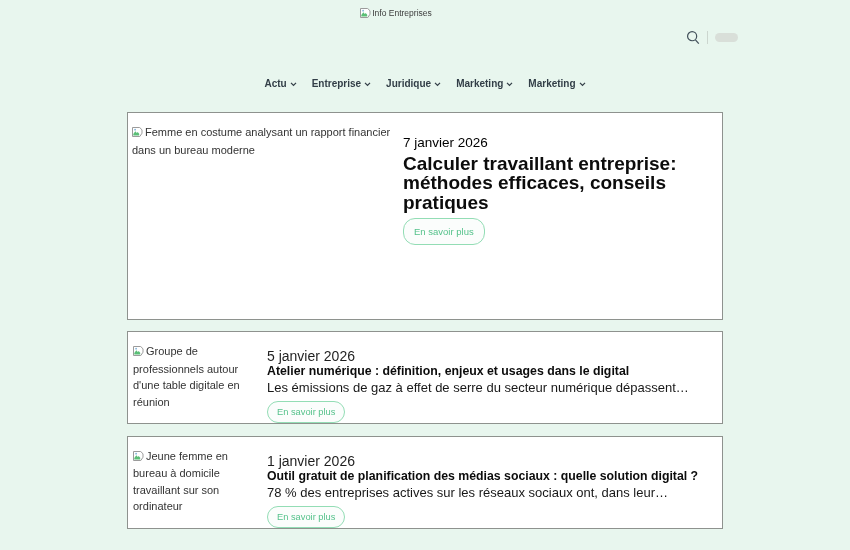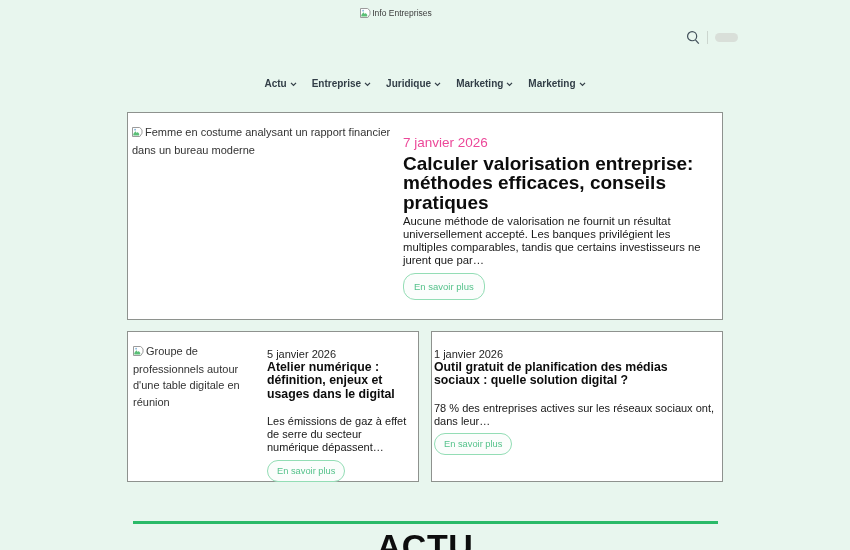--- a/index.html
+++ b/index.html
@@ -32,40 +32,40 @@
   
   .main { position:absolute; top:112px; left:127px; width:596px; }
   .card { background:#ffffff; border:1px solid #8e928e; display:flex; }
 
   .media { font-size:11px; line-height:1.5; color:#333333;margin-top:8px; }
   .media .bimg { display:inline-block; vertical-align:-1px; margin-right:2px; }
 
   .featured { height:208px; margin-bottom:11px; }
   .featured .media { width:273px; padding:3px 4px 0 4px; }
   .featured-body { width:321px; padding:22px 14px 0 2px; }
-  .date-lg { font-size:13.5px; line-height:1.15; color:#ec4899; }
+  .date-lg { font-size:13.5px; line-height:1.15; color:#000000; }
   .title-lg { margin-top:3px; font-size:19px; line-height:1.03; font-weight:bold; color:#0c0c0c; }
   .excerpt-lg { margin-top:3px; font-size:11.3px; line-height:1.15; color:#181818; }
 
   .btn {
     display:inline-block; margin-top:6px;
     font-family:"Liberation Sans", sans-serif;
     font-size:9.5px; color:#55c28b;
     background:#fbfdfc; border:1px solid #93ddb5; border-radius:12px;
     padding:7px 10px; cursor:pointer;
   }
   .btn-sm { font-size:9.3px; padding:5px 9px; margin-top:5px; }
 
-  .row { display:flex; gap:12px; }
+  .row { display:flex; gap:12px;flex-direction:column; }
   .small-card { flex:1; height:151px; }
   .small-card .media { width:137px; padding:3px 6px 0 5px; }
   .small-body { flex:1; padding:16px 6px 0 2px; }
-  .date-sm { font-size:11px; line-height:1.2; color:#1f1f1f; }
+  .date-sm { font-size:14px; line-height:1.2; color:#1f1f1f; }
   .title-sm { margin-top:0; font-size:12.3px; line-height:1.07; font-weight:bold; color:#0c0c0c; }
-  .excerpt-sm { margin-top:14px; font-size:11px; line-height:1.22; color:#181818; }
+  .excerpt-sm { margin-top:2px; font-size:13px; line-height:1.22; color:#181818; }
 
   .section-rule { margin:39px auto 0 auto; width:585px; height:3px; background:#2aba68; border:none; }
   .section-title { margin-top:3px; text-align:center; font-size:34px; letter-spacing:0.5px;
                    font-weight:bold; color:#0d0d0d; }
 </style>
 </head>
 <body>
 
 <header>
   <div class="logo-row">
@@ -143,22 +143,21 @@
       <span class="bimg">
         <svg width="11" height="10" viewBox="0 0 11 10">
           <path fill="#ffffff" stroke="#9b9b9b" stroke-width="1" d="M.5 .5h7.2l2.3 2.3v3.4l-2.2 3.3H.5z"></path>
           <path fill="#5bbf77" d="M1.3 7 L3.3 4.2 L4.8 6 L5.7 5 L7.2 6.8 L7.2 8.6 L1.3 8.6 Z"></path>
           <circle cx="3.1" cy="2.7" r="0.9" fill="#7fb3d9"></circle>
         </svg>
       </span><span>Femme en costume analysant un rapport financier dans un bureau moderne</span>
     </div>
     <div class="featured-body">
       <div class="date-lg">7 janvier 2026</div>
-      <h1 class="title-lg">Calculer valorisation entreprise: méthodes efficaces, conseils pratiques</h1>
-      <p class="excerpt-lg">Aucune méthode de valorisation ne fournit un résultat universellement accepté. Les banques privilégient les multiples comparables, tandis que certains investisseurs ne jurent que par…</p>
+      <h1 class="title-lg">Calculer travaillant entreprise: méthodes efficaces, conseils pratiques</h1>
       <button class="btn">En savoir plus</button>
     </div>
   </article>
 
   <div class="row">
 
     <article class="card small-card">
       <div class="media">
         <span class="bimg">
           <svg width="11" height="10" viewBox="0 0 11 10">
@@ -170,20 +169,29 @@
       </div>
       <div class="small-body">
         <div class="date-sm">5 janvier 2026</div>
         <h2 class="title-sm">Atelier numérique : définition, enjeux et usages dans le digital</h2>
         <p class="excerpt-sm">Les émissions de gaz à effet de serre du secteur numérique dépassent…</p>
         <button class="btn btn-sm">En savoir plus</button>
       </div>
     </article>
 
     <article class="card small-card">
+      <div class="media">
+        <span class="bimg">
+          <svg width="11" height="10" viewBox="0 0 11 10">
+            <path fill="#ffffff" stroke="#9b9b9b" stroke-width="1" d="M.5 .5h7.2l2.3 2.3v3.4l-2.2 3.3H.5z"></path>
+            <path fill="#5bbf77" d="M1.3 7 L3.3 4.2 L4.8 6 L5.7 5 L7.2 6.8 L7.2 8.6 L1.3 8.6 Z"></path>
+            <circle cx="3.1" cy="2.7" r="0.9" fill="#7fb3d9"></circle>
+          </svg>
+        </span><span>Jeune femme en bureau à domicile travaillant sur son ordinateur</span>
+      </div>
       <div class="small-body">
         <div class="date-sm">1 janvier 2026</div>
         <h2 class="title-sm">Outil gratuit de planification des médias sociaux : quelle solution digital ?</h2>
         <p class="excerpt-sm">78 % des entreprises actives sur les réseaux sociaux ont, dans leur…</p>
         <button class="btn btn-sm">En savoir plus</button>
       </div>
     </article>
 
   </div>
 

